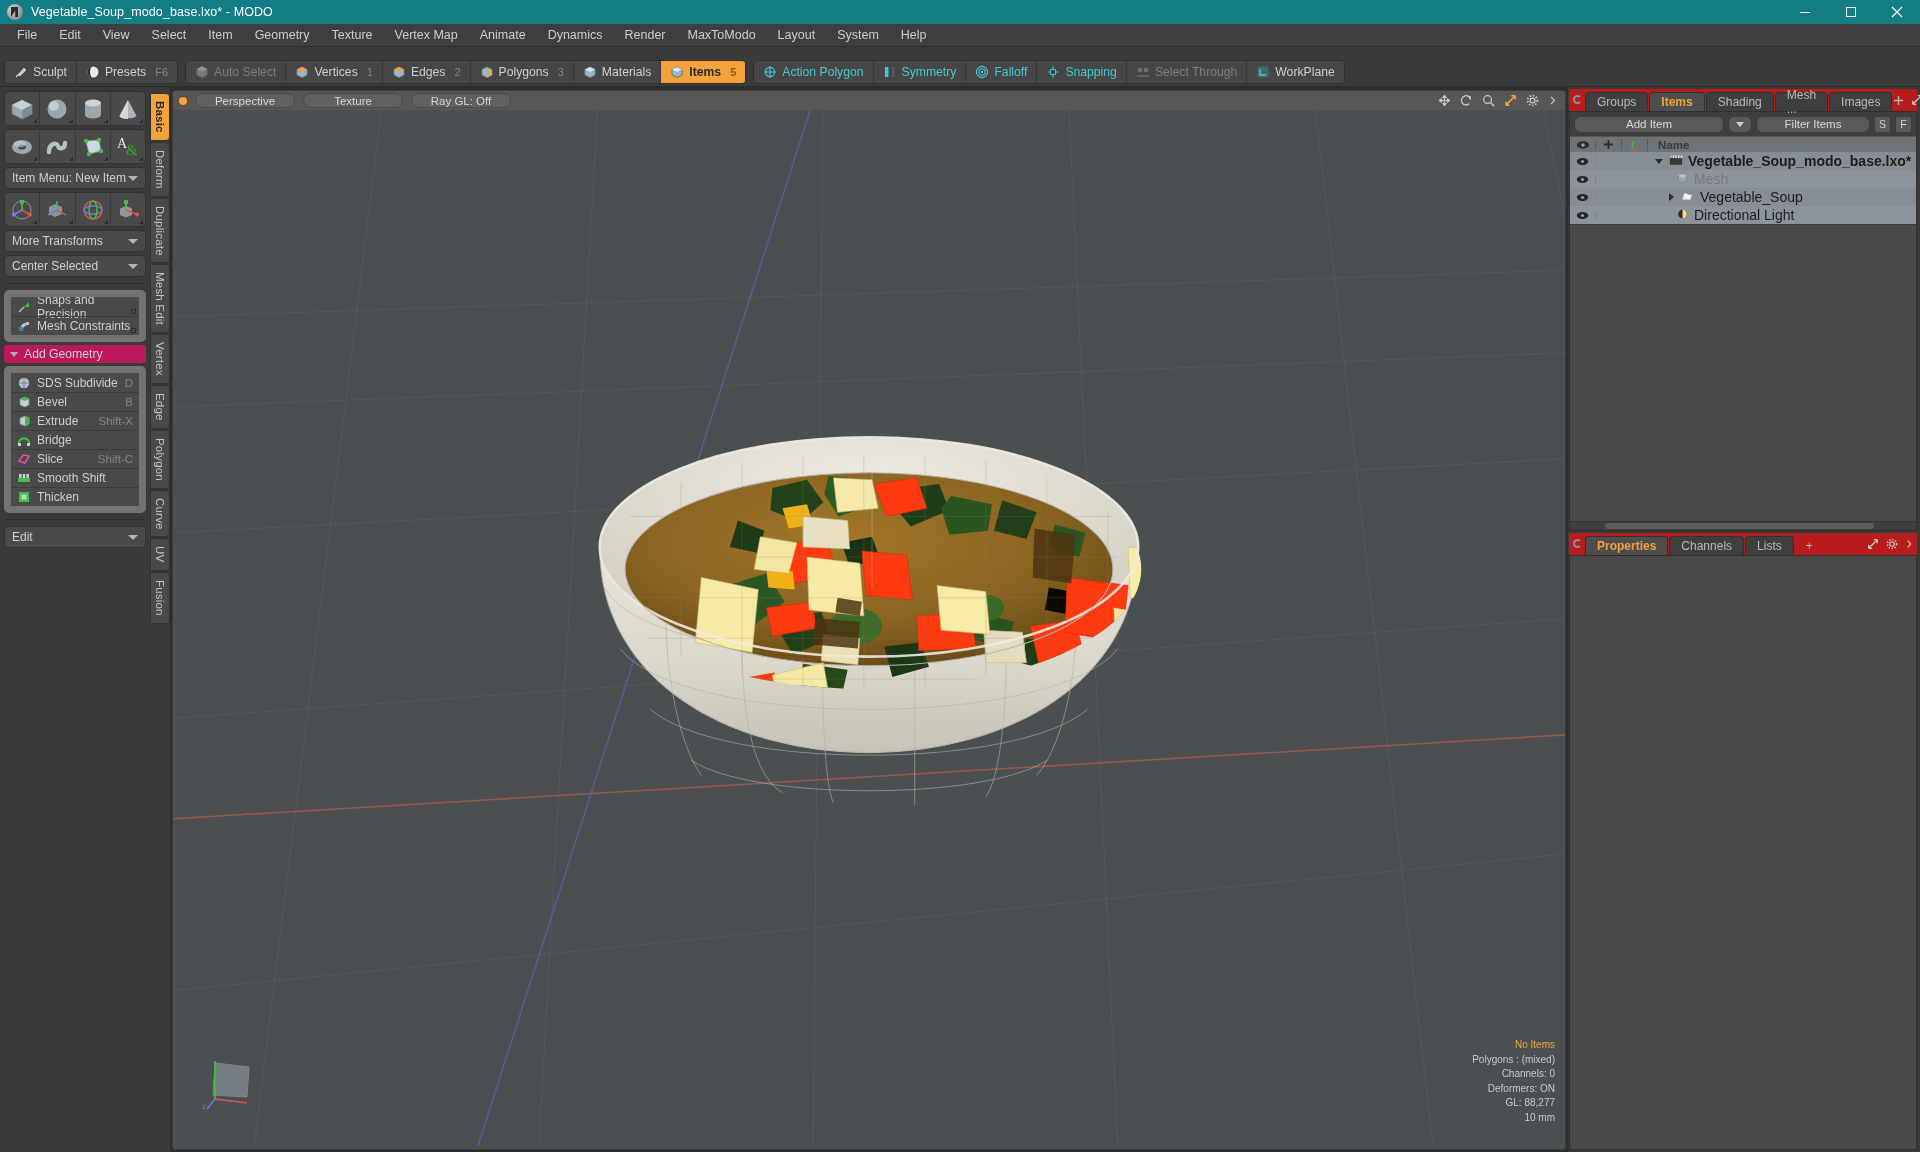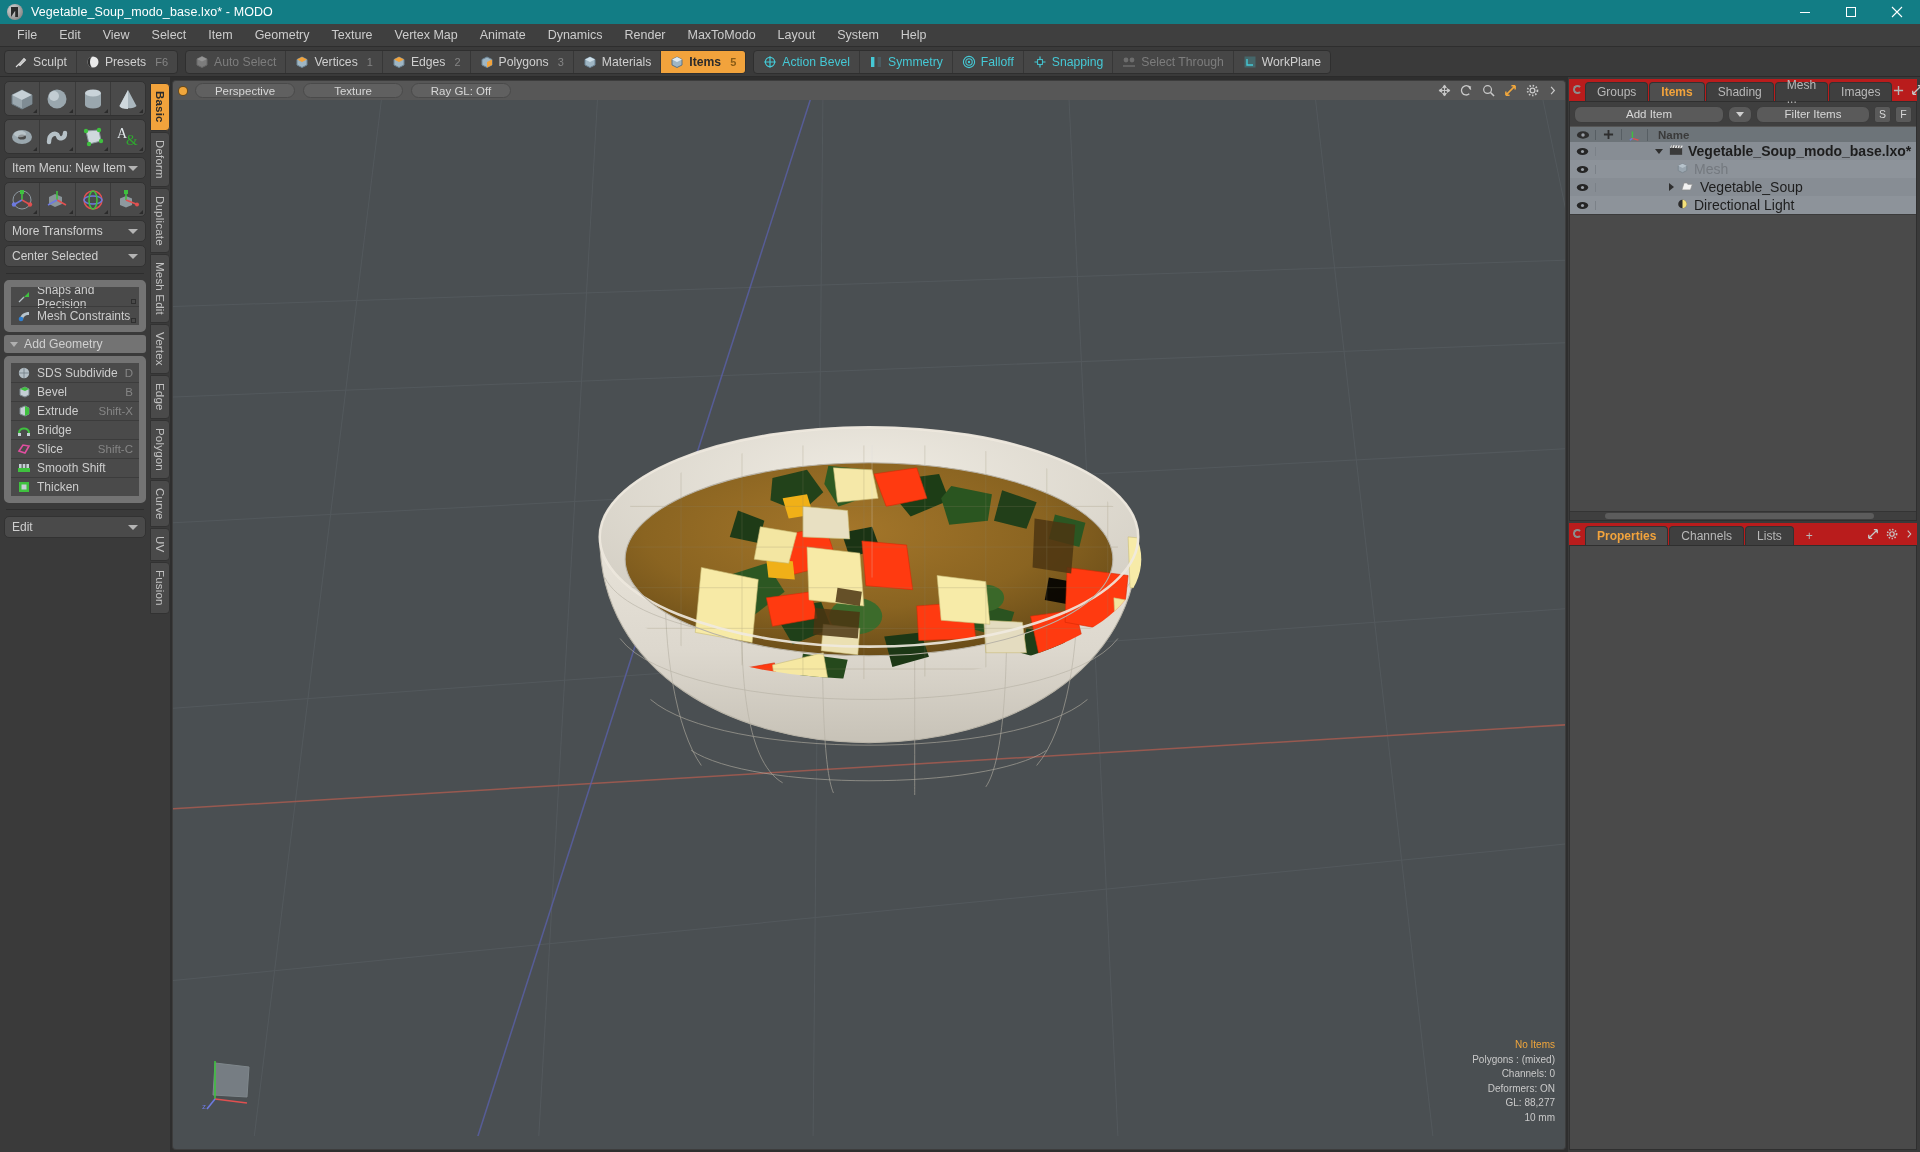--- a/index.html
+++ b/index.html
@@ -39,21 +39,21 @@
     height: 23px; flex: 0 0 23px; background: #3f3f3f; display: flex; align-items: center;
     padding-left: 6px; border-bottom: 1px solid #2e2e2e;
   }
   .menubar .mi {
     padding: 2px 11px; font-size: 12.5px; color: #cdcdcd; height: 23px; line-height: 19px;
   }
 
   
   .modebar {
     height: 30px; flex: 0 0 30px; background: #3a3a3a; display: flex; align-items: center;
-    padding: 0 4px; gap: 0px; border-bottom: 1px solid #2b2b2b;
+    padding: 0 4px; gap: 0px; border-bottom: 1px solid #2b2b2b; margin-top: 10px;
   }
   .grp { display:flex; align-items:center; height:24px;
          border:1px solid #2f2f2f; border-radius: 4px; background:#464646;
          margin-right: 7px; overflow:hidden; }
   .tbtn {
     display: flex; align-items: center; gap: 5px; height: 22px; padding: 0 9px;
     font-size: 12.2px; color: #cfcfcf; white-space: nowrap; position: relative;
   }
   .tbtn + .tbtn { border-left: 1px solid #373737; }
   .tbtn.active { background: #f2a33c; color: #2b2b2b; font-weight: bold; }
@@ -81,21 +81,21 @@
              display:flex; align-items:center; padding:0 7px; font-size:12px; color:#cfcfcf; }
   .dropbox .caret { margin-left:auto; width:0;height:0;border-left:5px solid transparent;
                     border-right:5px solid transparent;border-top:5px solid #b4b4b4; }
   .sepline { height:1px; background:#2e2e2e; margin:3px 2px; }
   .rowbox { background:#4a4a4a; border:7px solid #737373; border-radius:5px; overflow:hidden; }
   .lrow { height:19px; display:flex; align-items:center; gap:6px; padding:0 6px; font-size:12px; color:#cdcdcd; position:relative;}
   .lrow + .lrow { border-top:1px solid #3c3c3c; }
   .lrow .sq { position:absolute; right:3px; bottom:2px; width:5px;height:5px;border:1px solid #2f2f2f;}
   .lrow .short { margin-left:auto; color:#858585; font-size:11.5px; }
   .sechead { height:18px; display:flex; align-items:center; gap:6px; padding:0 6px;
-             font-size:12.2px; color:#d0d0d0; background:#737373; border-radius:3px; }
+             font-size:12.2px; color:#d0d0d0; background:#be185d; border-radius:3px; }
   .sechead .tri { width:0;height:0;border-left:4px solid transparent;border-right:4px solid transparent;border-top:5px solid #b0b0b0; }
 
   
   .vtabs { width: 20px; flex: 0 0 20px; background:#3a3a3a; padding-top:6px; display:flex; flex-direction:column; gap:1px; }
   .vtab { writing-mode: vertical-rl; text-orientation: mixed;
           background:#4a4a4a; border:1px solid #323232; border-radius:0 4px 4px 0;
           color:#c2c2c2; font-size:11.5px; display:flex; align-items:center; justify-content:center;
           padding:7px 1px; letter-spacing:.2px; }
   .vtab.active { background:#f2a33c; color:#2b2b2b; font-weight:bold; }
 
@@ -313,21 +313,21 @@
     </div>
 
     <div class="grp">
       <div class="tbtn">
         <span class="ico">
           <svg viewBox="0 0 14 14">
               <circle cx="7" cy="7" r="4.6" fill="none" stroke="#45c9d6" stroke-width="1.2"></circle>
               <path d="M7 1.2 V12.8 M1.2 7 H12.8" stroke="#45c9d6" stroke-width="1.2"></path>
             </svg>
         </span>
-        <span class="cyan">Action Bevel</span>
+        <span class="cyan">Action Polygon</span>
       </div>
       <div class="tbtn">
         <span class="ico">
           <svg viewBox="0 0 14 14">
               <rect x="2" y="2" width="3.4" height="10" fill="#45c9d6"></rect>
               <rect x="8.6" y="2" width="3.4" height="10" fill="#4a5a60"></rect>
             </svg>
         </span>
         <span class="cyan">Symmetry</span>
       </div>

